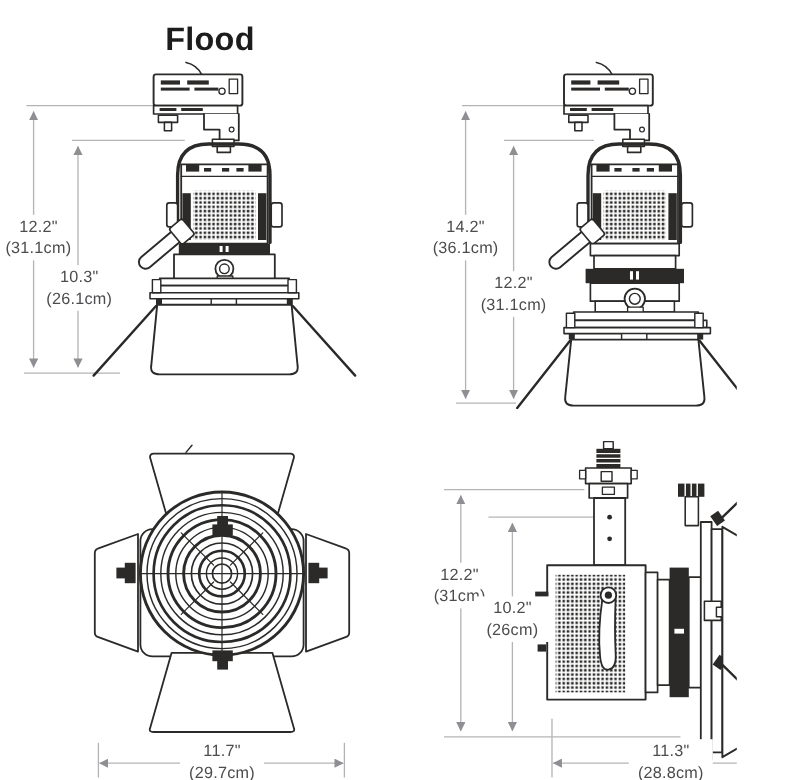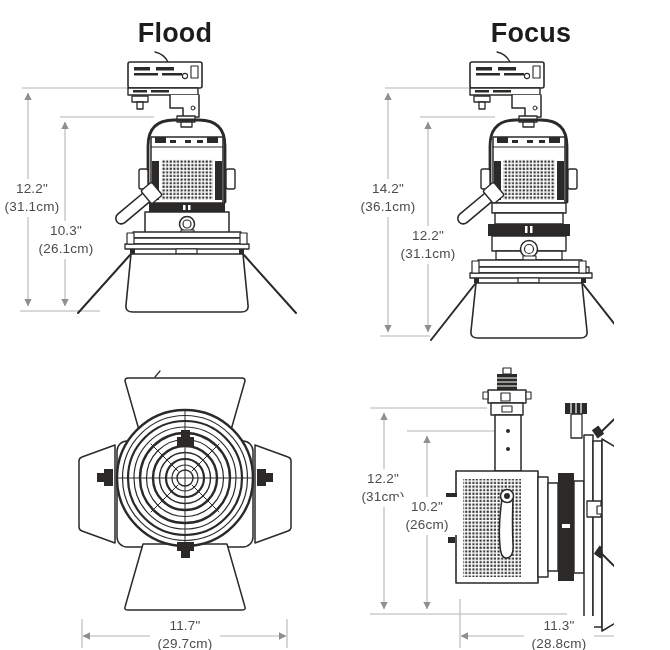--- a/index.html
+++ b/index.html
@@ -13,21 +13,20 @@
              background:#ffffff;color:#4c4c4e;font-size:13.5px;line-height:1.32;
              letter-spacing:0.2px;text-align:center;padding:1px 0;}
   .dim-in,.dim-cm{white-space:nowrap;}
 </style>
 </head>
 <body>
 
 <div id="page">
 
   <div class="title" style="left:105px;top:2px;">Flood</div>
-  <div class="title" style="left:461px;top:2px;">Focus</div>
 
   <div class="quad" style="left:0;top:0;">
   <svg width="335" height="325" viewBox="0 0 335 325">
     <defs>
       <marker id="arrF" viewBox="0 0 9 9" markerWidth="7" markerHeight="7" refX="8.5" refY="4.5" orient="auto-start-reverse">
             <path d="M0,0 L9,4.5 L0,9 Z" fill="#8e8f93"></path>
           </marker>
       <pattern id="dotsF" width="3.6" height="3.6" patternUnits="userSpaceOnUse">
         <rect x="0.5" y="0.5" width="2.1" height="2.1" fill="#2b2a29"></rect>
       </pattern>

